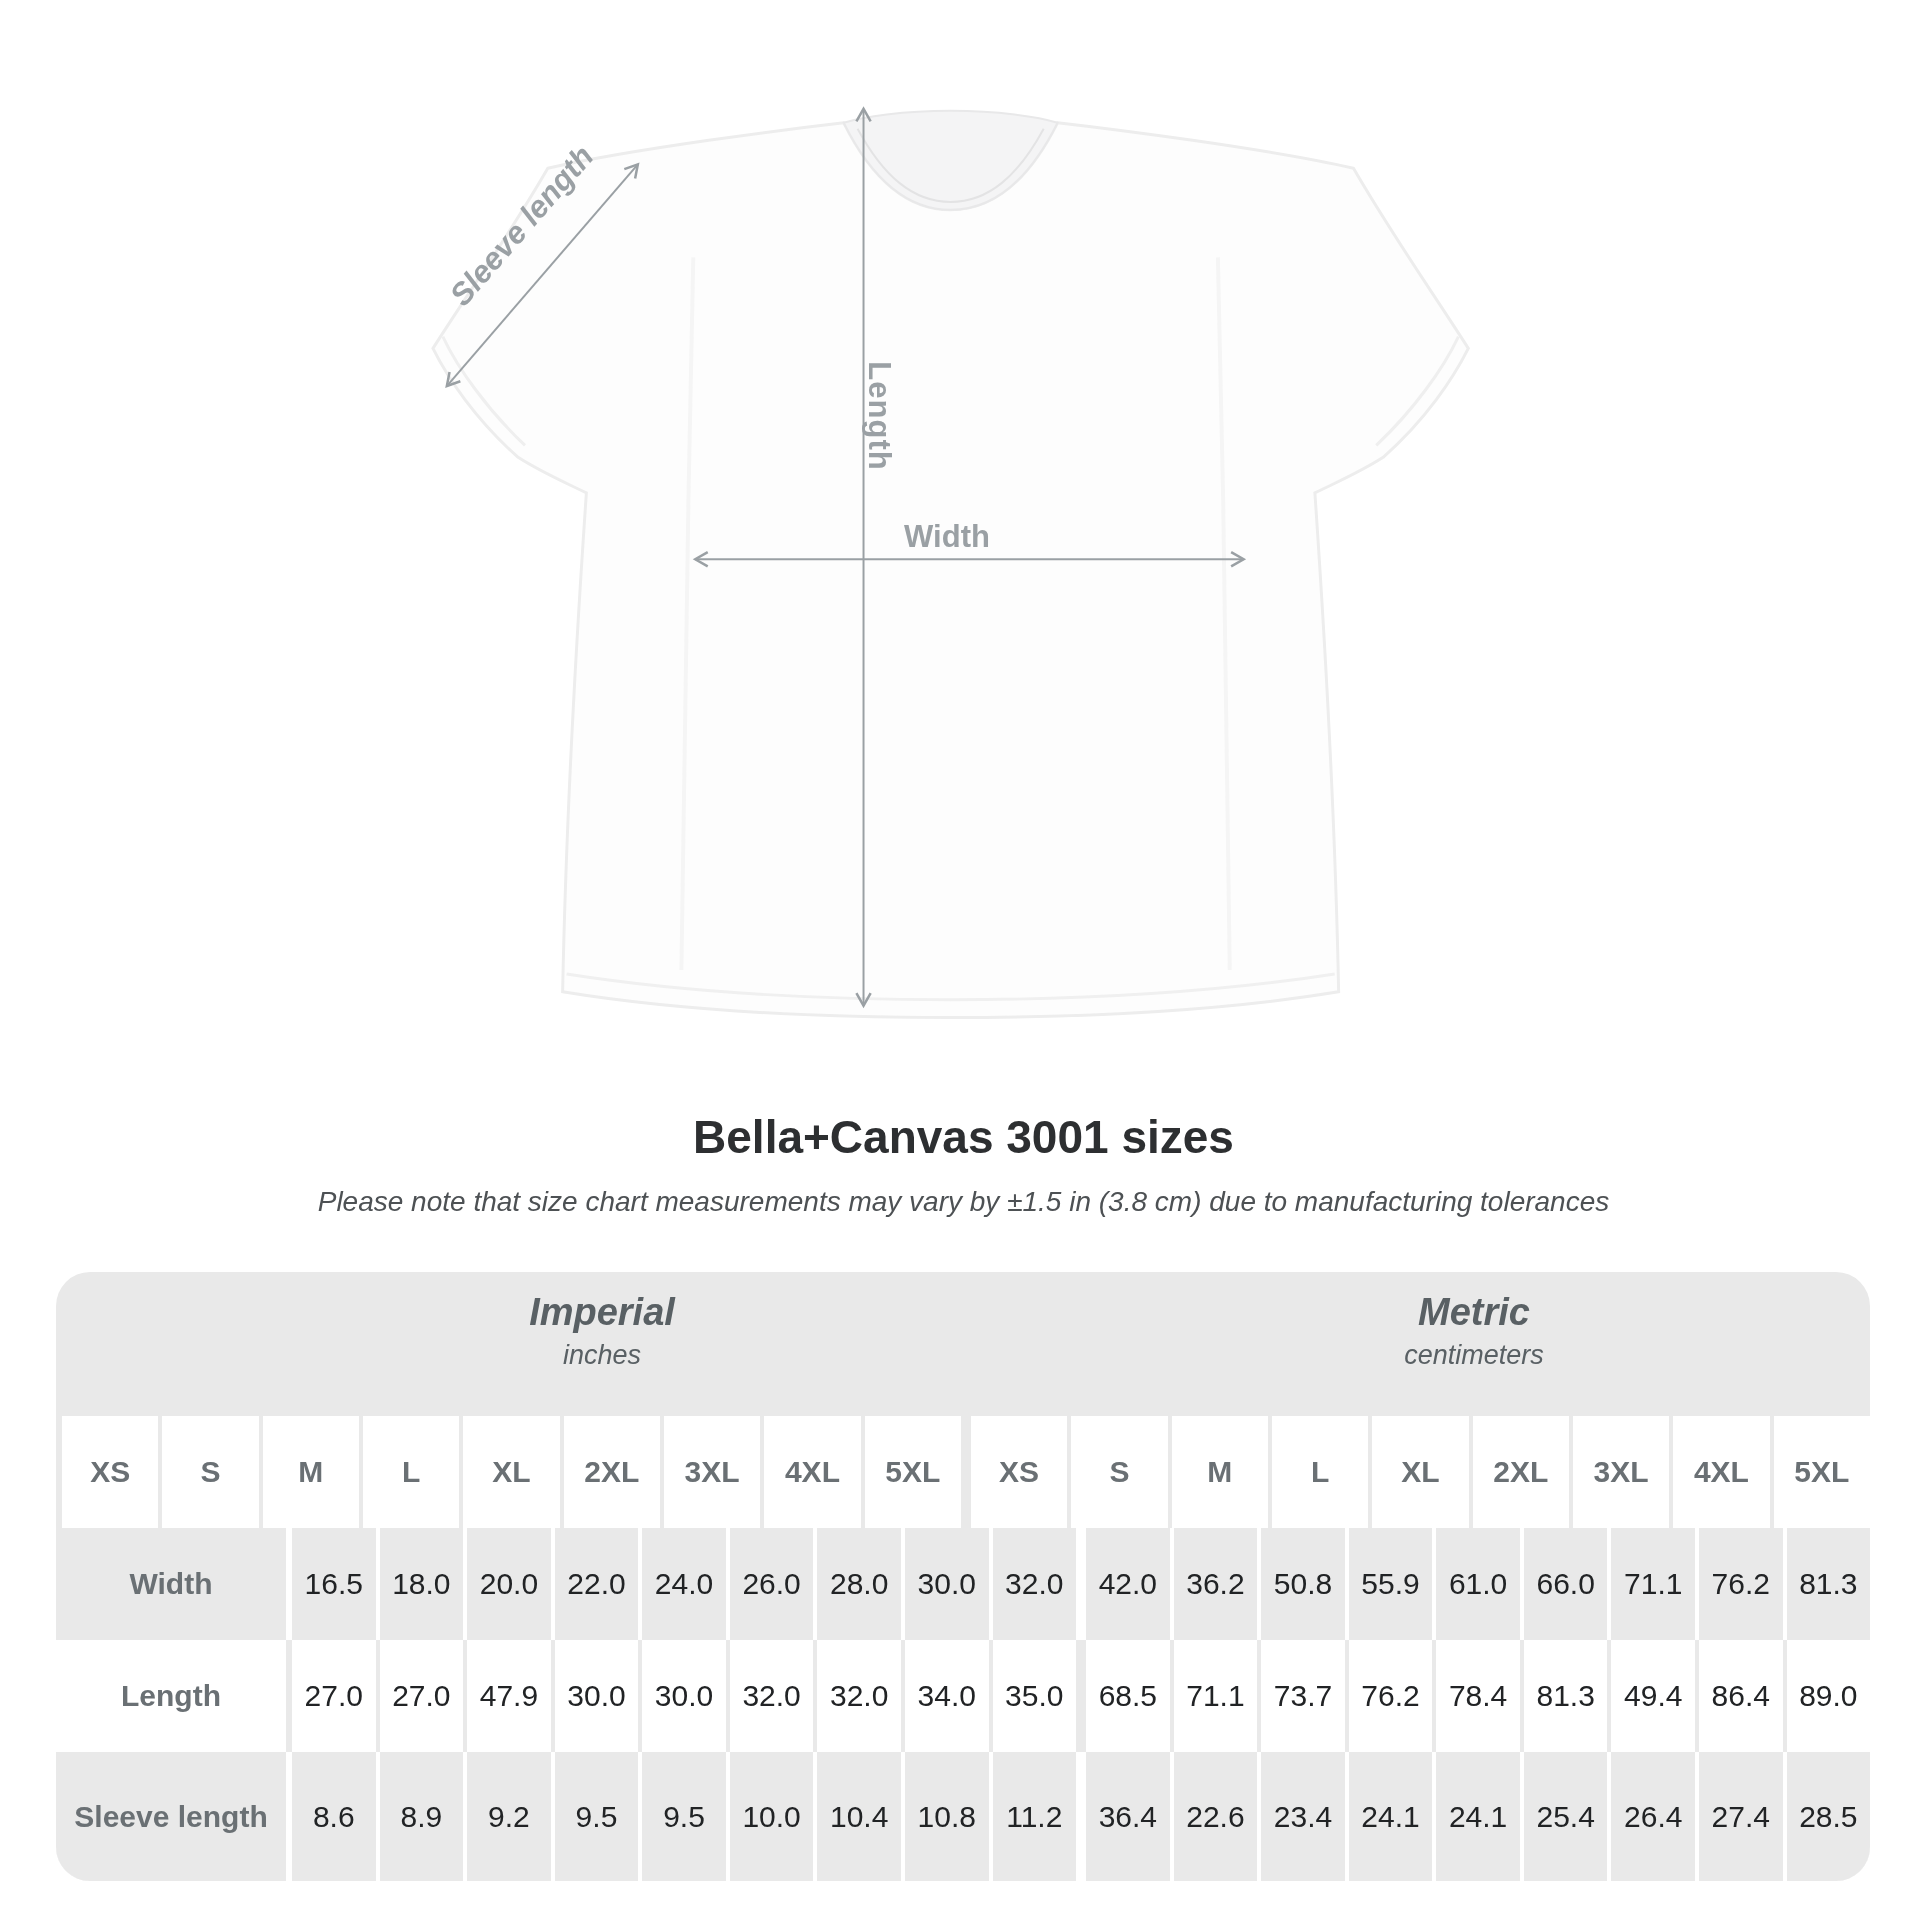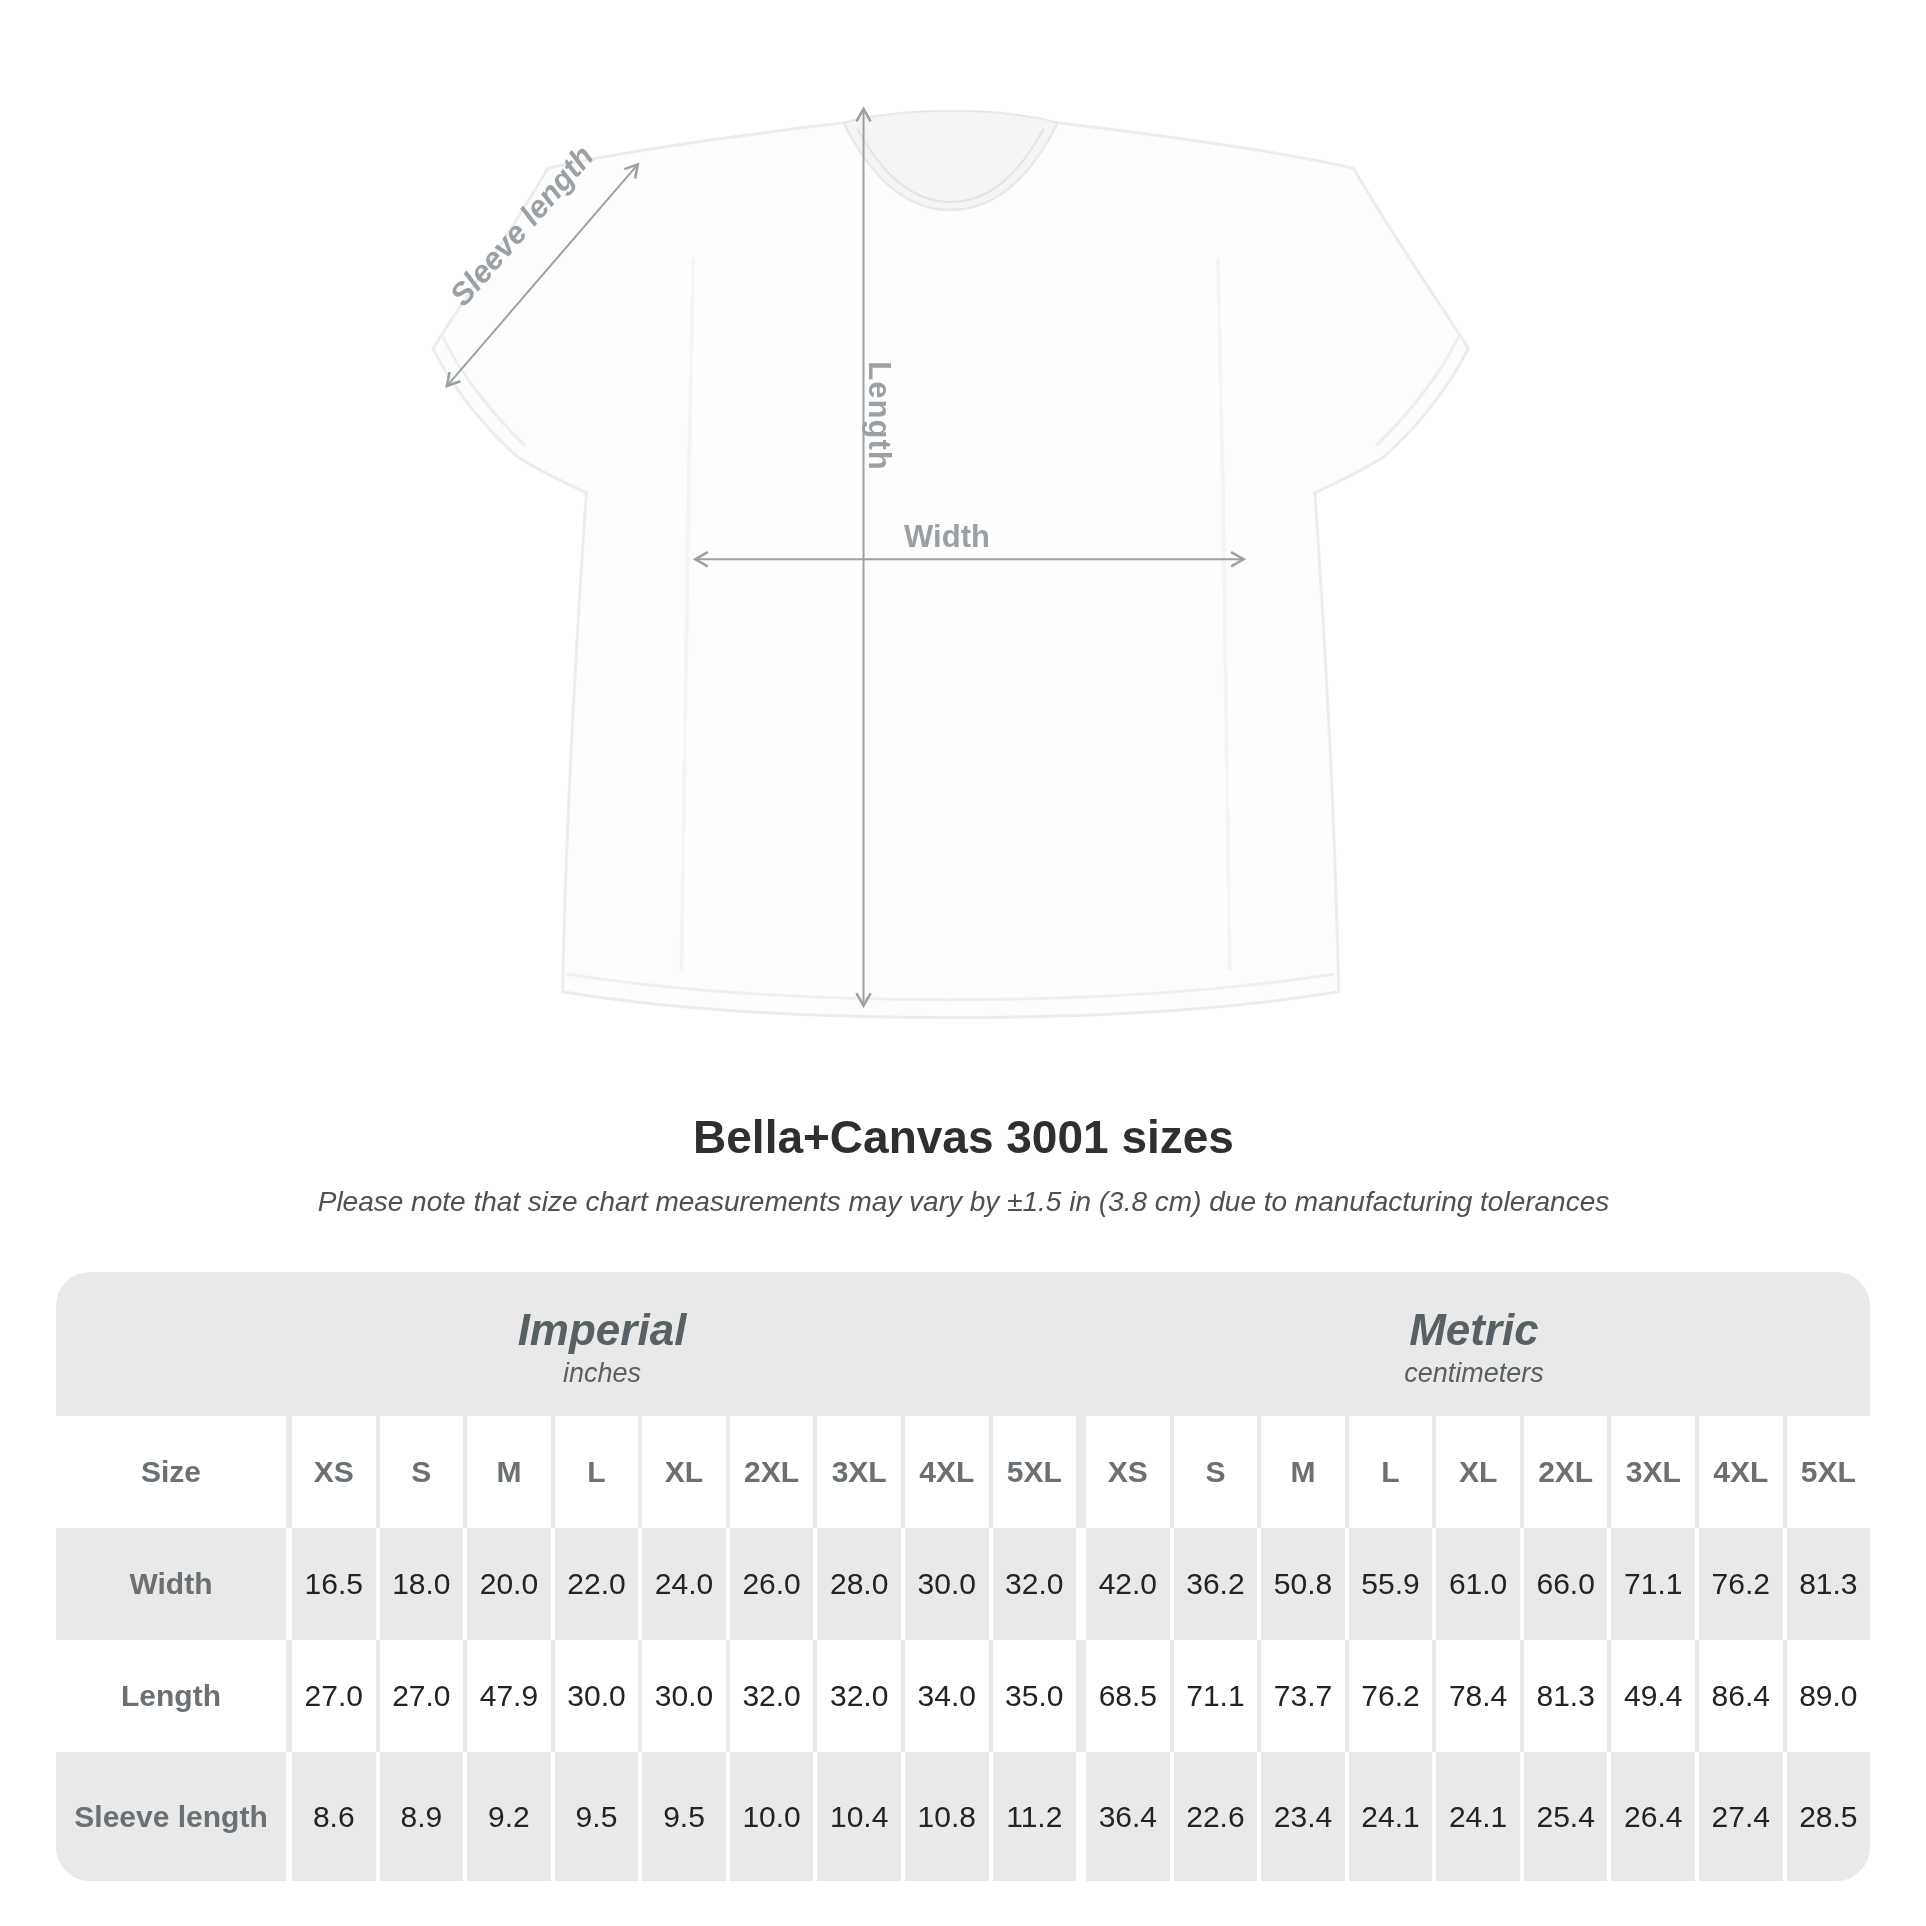--- a/index.html
+++ b/index.html
@@ -21,21 +21,21 @@
   .note{position:absolute;left:0;top:1186px;width:100%;text-align:center;
         font-size:28px;font-style:italic;color:#4d5154;}
 
   
   .size-table{position:absolute;left:56px;top:1272px;width:1814px;height:609px;
               background:#e9e9e9;border-radius:34px;overflow:hidden;}
   .group-band{position:relative;height:144px;}
   .group{position:absolute;top:0;transform:translateX(-50%);text-align:center;color:#596064;}
   .group-imperial{left:546px;}
   .group-metric{left:1418px;}
-  .gname{margin-top:36px;font-size:44px;font-weight:bold;font-style:italic;line-height:44px;}
+  .gname{margin-top:18px;font-size:38px;font-weight:bold;font-style:italic;line-height:44px;}
   .gunit{margin-top:6px;font-size:27px;font-style:italic;line-height:30px;}
 
   .trow{display:flex;}
   .rh{height:112px;}
   .rs{height:130px;}
   .lcell{flex:0 0 230px;display:flex;align-items:center;justify-content:center;}
   .tcell{flex:1;margin-left:4px;display:flex;align-items:center;justify-content:center;}
   .tcell.first{margin-left:6px;}
   .tcell.msep{margin-left:10px;}
   .row-a{background:#e9e9e9;}
@@ -107,21 +107,20 @@
         <div class="gname">Imperial</div>
         <div class="gunit">inches</div>
       </div>
       <div class="group group-metric">
         <div class="gname">Metric</div>
         <div class="gunit">centimeters</div>
       </div>
     </div>
     <div id="table-rows">
         <div class="trow row-a rh">
-          <div class="lcell hd">Size</div>
           <div class="tcell hd first">XS</div>
           <div class="tcell hd">S</div>
           <div class="tcell hd">M</div>
           <div class="tcell hd">L</div>
           <div class="tcell hd">XL</div>
           <div class="tcell hd">2XL</div>
           <div class="tcell hd">3XL</div>
           <div class="tcell hd">4XL</div>
           <div class="tcell hd">5XL</div>
           <div class="tcell hd msep">XS</div>

